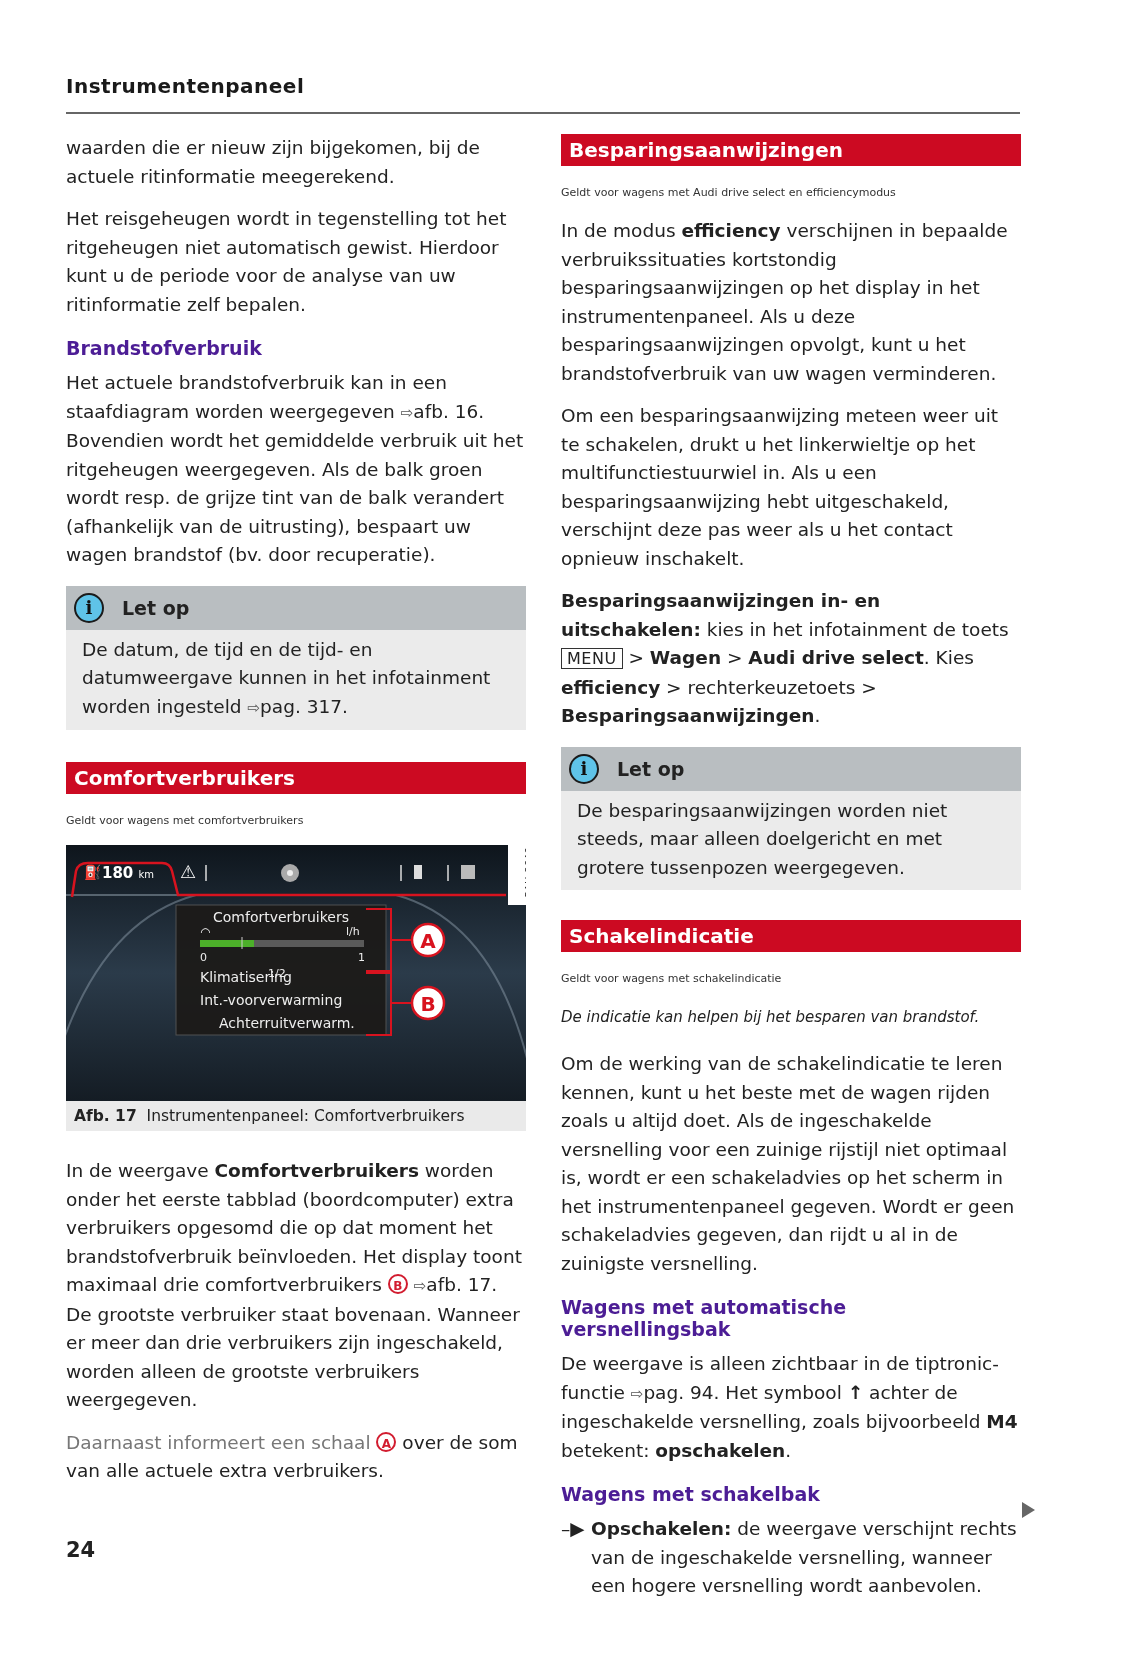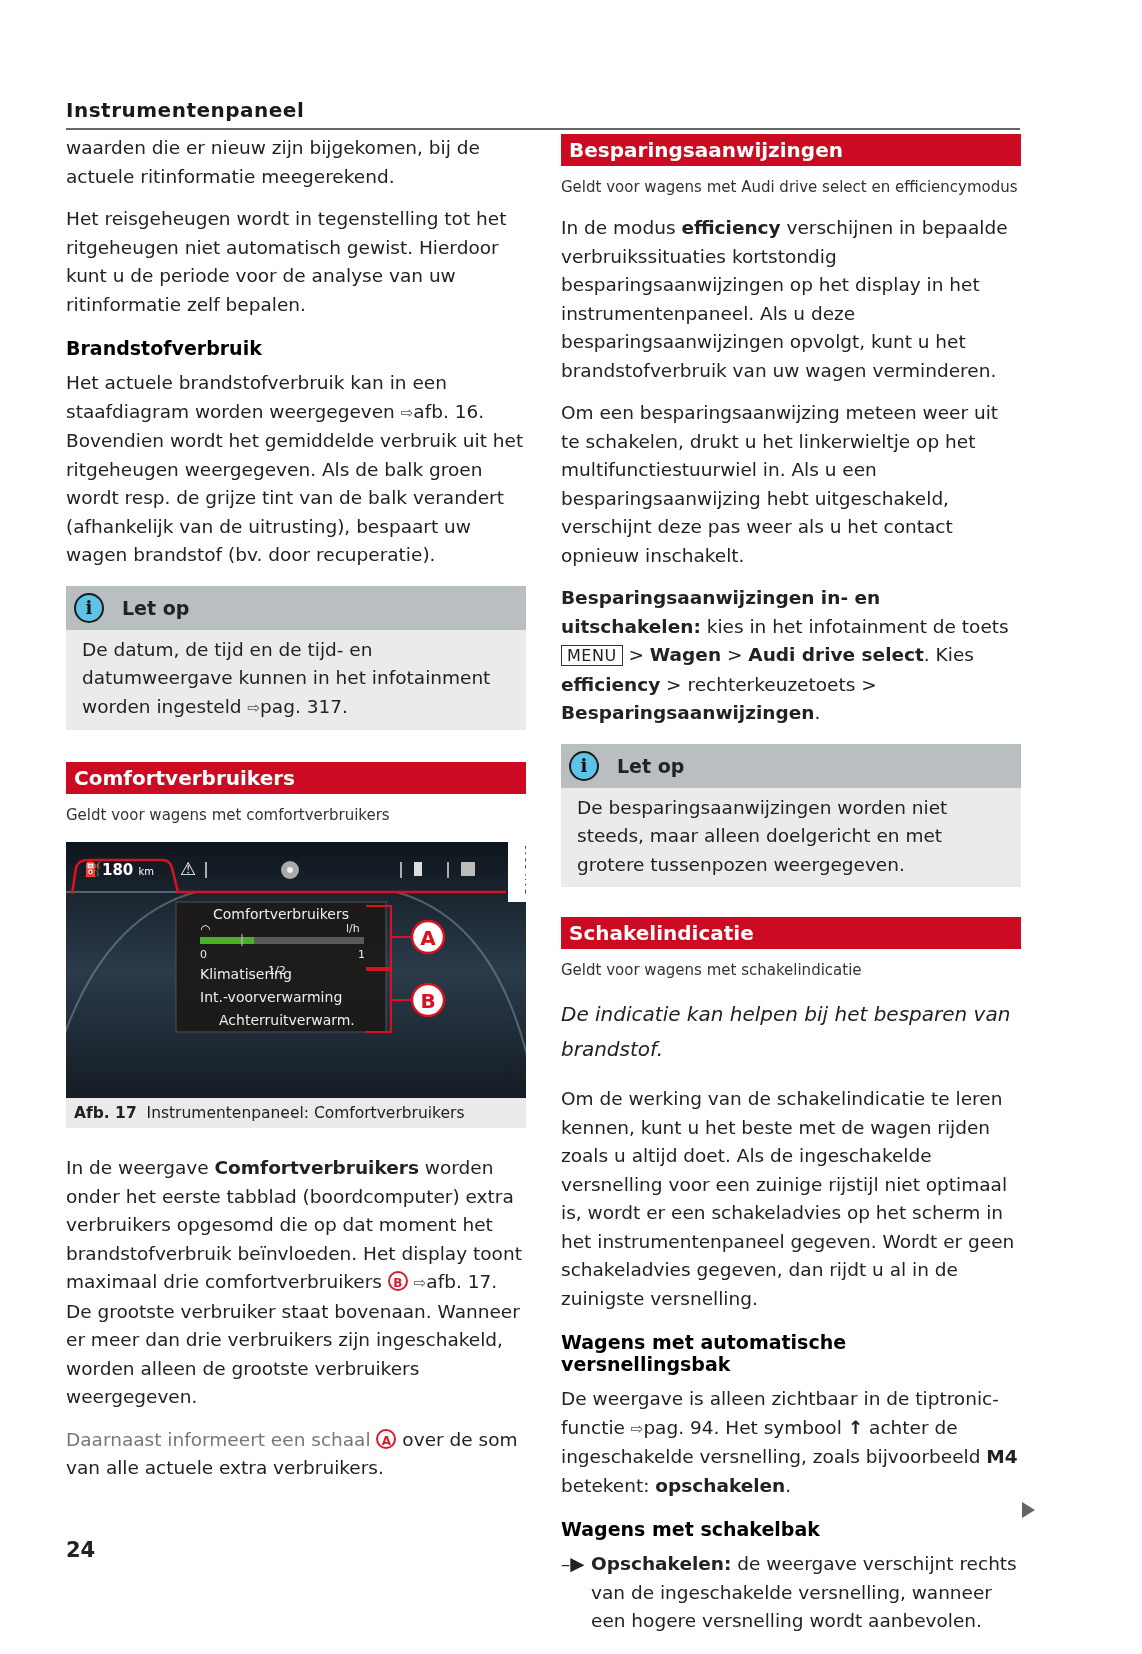--- a/index.html
+++ b/index.html
@@ -1,47 +1,47 @@
 <!DOCTYPE html>
 <html><head>
 <meta charset="utf-8">
 <style>
   html, body { margin: 0; padding: 0; background: #ffffff; }
   body { width: 1142px; height: 1654px; position: relative; overflow: hidden;
          font-family: "DejaVu Sans", sans-serif; color: #222; }
   .running-head { position: absolute; left: 66px; top: 74px; width: 954px;
-         border-bottom: 2px solid #666; padding-bottom: 6px; margin-top: 24px; }
+         border-bottom: 2px solid #666; padding-bottom: 14px; }
   .running-head span { font-size: 20px; font-weight: bold; letter-spacing: 0.5px; color: #1a1a1a; }
   .col { position: absolute; top: 134px; width: 460px; }
   .col.left { left: 66px; }
   .col.right { left: 561px; }
   p { margin: 0 0 14px 0; font-size: 18.5px; line-height: 28.5px; }
-  h3 { margin: 18px 0 10px 0; font-size: 19px; font-weight: bold; color: #000000; }
+  h3 { margin: 18px 0 10px 0; font-size: 19px; font-weight: bold; color: #4c1d95; }
   b { font-weight: bold; }
   .xref { }
   .arrow { font-style: normal; font-size: 15px; color: #555; }
   .menu-key { border: 1.5px solid #333; padding: 0 5px; font-size: 16px; letter-spacing: 0.5px; }
   .sec-bar { background: #cc0a22; color: #fff; font-size: 20px; font-weight: bold;
              padding: 2px 8px; height: 28px; line-height: 28px; }
-  .sec-sub { font-size: 15px; color: #333; margin: 12px 0 18px 0; }
+  .sec-sub { font-size: 11px; color: #333; margin: 20px 0 18px 0; }
   .note { margin: 16px 0 24px 0; background: #ebebeb; }
   .note-head { background: #b9bec1; height: 44px; display: flex; align-items: center; padding-left: 8px; }
   .info-icon { width: 30px; height: 30px; border-radius: 50%; border: 2.5px solid #1b1b1b;
                background: #5fc3e8; box-sizing: border-box; display: flex; align-items: center;
                justify-content: center; font-family: "DejaVu Serif", serif; font-weight: bold;
                font-size: 18px; color: #111; }
   .note-title { margin-left: 18px; font-size: 19px; font-weight: bold; }
   .note-body { padding: 6px 16px 8px 16px; font-size: 18.5px; line-height: 28.5px; }
   .figure { margin-top: 0; background: #eaeaea; }
   .cluster { position: relative; width: 460px; height: 256px; background: #1a2530; overflow: hidden; }
   .figcap { font-size: 15.5px; padding: 6px 8px; color: #222; }
   .circ { display: inline-block; width: 20px; height: 20px; border-radius: 50%; border: 2px solid #d21c2f;
           color: #d21c2f; font-size: 12px; font-weight: bold; text-align: center; line-height: 20px;
           box-sizing: border-box; vertical-align: 1px; }
-  .italic-intro { font-style: italic; font-size: 20px; line-height: 35px; margin: 8px 0 18px 0; }
+  .italic-intro { font-style: italic; font-size: 15px; line-height: 29px; margin: 8px 0 18px 0; }
   .bullet { display: flex; font-size: 18.5px; line-height: 28.5px; }
   .bullet .dash { width: 30px; flex: none; }
   .page-num { position: absolute; left: 66px; top: 1538px; font-size: 21px; font-weight: bold; }
   .cont-arrow { position: absolute; left: 1022px; top: 1502px; width: 0; height: 0;
                 border-top: 8px solid transparent; border-bottom: 8px solid transparent;
                 border-left: 13px solid #666; }
   .faded { color: #777; }
 </style>
 </head>
 <body>

